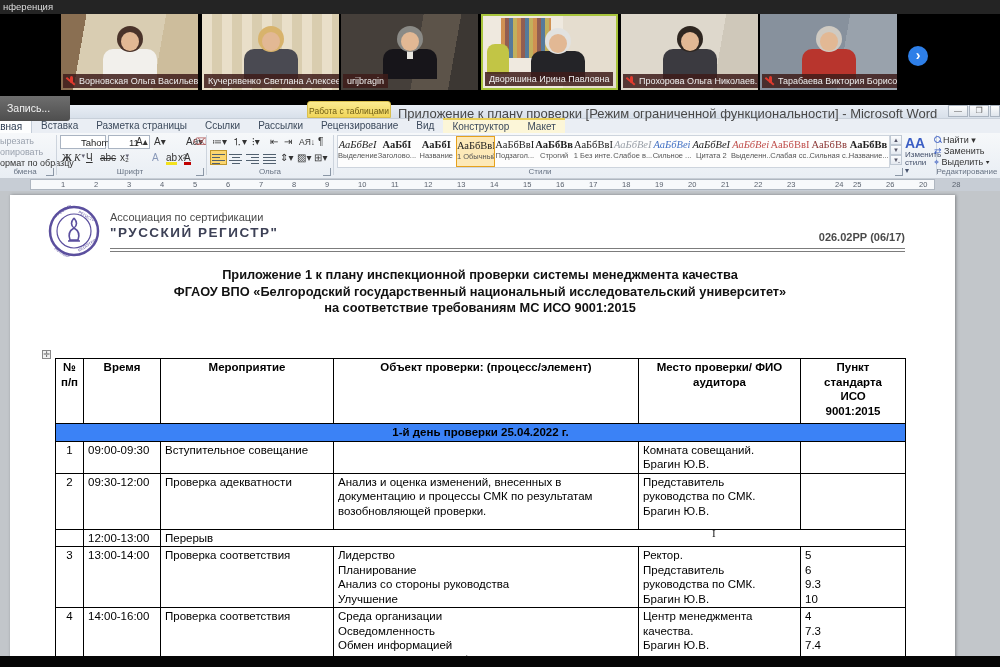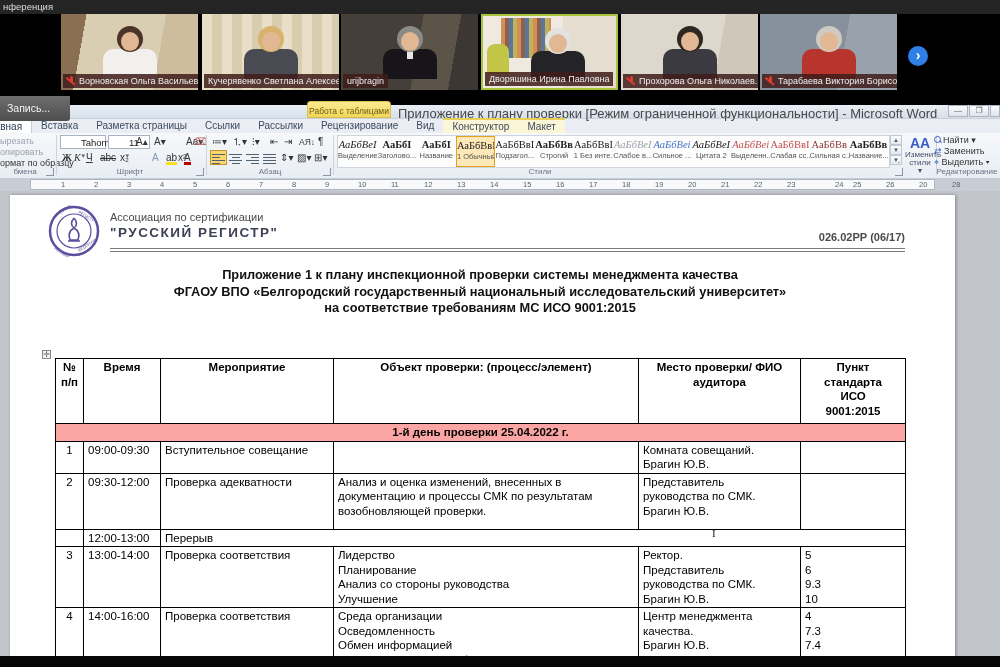--- a/index.html
+++ b/index.html
@@ -82,21 +82,21 @@
   .c-b .chip-sample{font-weight:bold;}
   .c-it .chip-sample{font-style:italic;}
   .c-gray .chip-sample{color:#9aa0a8;font-style:italic;}
   .c-blue .chip-sample{color:#4472c4;font-style:italic;}
   .c-red .chip-sample{color:#c0504d;font-style:italic;}
   .c-redc .chip-sample{color:#c0504d;}
   .c-dred .chip-sample{color:#8c3836;}
   #gal-scroll{position:absolute;left:890px;top:2px;width:12px;height:31px;}
   #gal-scroll div{height:10px;background:linear-gradient(#fcfdfe,#e4e9f0);border:1px solid #bfc8d3;
      box-sizing:border-box;font-size:6px;color:#556;text-align:center;line-height:8px;}
-  #chg-styles{position:absolute;left:905px;top:2px;width:30px;height:40px;text-align:center;}
+  #chg-styles{position:absolute;left:905px;top:2px;width:30px;height:40px;text-align:left;}
   #chg-styles .aa{font-size:14px;font-weight:bold;color:#3b5ec4;line-height:16px;}
   #chg-styles .cl{font-size:8px;color:#44506a;line-height:8px;}
   #editing{position:absolute;left:934px;top:2px;width:56px;}
   .ed-row{font-size:9px;color:#333;line-height:11px;white-space:nowrap;}
   .mag{display:inline-block;width:7px;height:7px;position:relative;margin-right:2px;}
   .mag::before{content:"";position:absolute;left:0;top:0;width:5px;height:5px;border:1.4px solid #3b5ec4;border-radius:50%;}
   .mag::after{content:"";position:absolute;left:5px;top:5px;width:3px;height:1.4px;background:#3b5ec4;transform:rotate(45deg);}
   
   #ruler{position:absolute;left:0;top:73px;width:1000px;height:13px;background:#c7cdd5;}
   #ruler .active{position:absolute;left:30px;top:1px;width:905px;height:11px;background:#f7f9fb;border:1px solid #aeb6c0;box-sizing:border-box;}
@@ -111,21 +111,21 @@
   #doccode{position:absolute;left:645px;top:36px;width:250px;text-align:right;font-size:11px;font-weight:bold;color:#4a4a4a;}
   #doctitle{position:absolute;left:45px;top:72px;width:850px;text-align:center;font-weight:bold;
      font-size:12.8px;line-height:16.5px;color:#111;}
   #tbl-handle{position:absolute;left:32px;top:155px;width:9px;height:9px;border:1px solid #888;color:#666;
      font-size:8px;line-height:8px;text-align:center;box-sizing:border-box;background:#f2f2f2;}
   table.doc{position:absolute;left:45px;top:163px;border-collapse:collapse;table-layout:fixed;
      font-size:11.5px;color:#000;}
   table.doc td{border:1px solid #000;padding:1px 4px;vertical-align:top;line-height:14.5px;overflow:hidden;}
   table.doc td.c{text-align:center;}
   table.doc td.b{font-weight:bold;}
-  td.day{background:#fca5a5;font-weight:bold;text-align:center;}
+  td.day{background:#3b82f6;font-weight:bold;text-align:center;}
   .pre{white-space:pre-line;}
   #ibeam{position:absolute;left:702px;top:332px;width:7px;height:12px;color:#222;font-size:11px;line-height:12px;font-family:"Liberation Serif",serif;}
   
   #rec-label{position:absolute;left:0;top:96px;width:70px;height:25px;background:linear-gradient(#6e6e6e,#4e4e4e);
      color:#f2f2f2;font-size:10.5px;line-height:25px;padding-left:7px;box-sizing:border-box;z-index:50;border-radius:0 0 3px 0;}
   #bottom-bar{position:absolute;left:0;top:656px;width:1000px;height:11px;background:#060606;z-index:40;}
 </style>
 </head>
 <body>
 
@@ -277,21 +277,21 @@
         </div>
       <div class="alico" style="left:263px;top:19px;">
           <i class="f"></i>
           <i class="f"></i>
           <i class="f"></i>
           <i class="f"></i>
         </div>
       <div class="rbtn" style="left:280px;top:18px;">⇕▾</div>
       <div class="rbtn" style="left:297px;top:18px;">▨▾</div>
       <div class="rbtn" style="left:314px;top:18px;">⊞▾</div>
-      <div class="glabel" style="left:210px;width:120px;">Абзац</div>
+      <div class="glabel" style="left:210px;width:120px;">Ольга</div>
       <div class="launcher" style="left:323px;"></div>
       <div class="gsep" style="left:333px;"></div>
 
       <div id="styles-gallery">
           <div class="chip c-it">
             <div class="chip-sample">АаБбВеІ</div>
             <div class="chip-label">Выделение</div>
           </div>
           <div class="chip c-b">
             <div class="chip-sample">АаБбІ</div>

